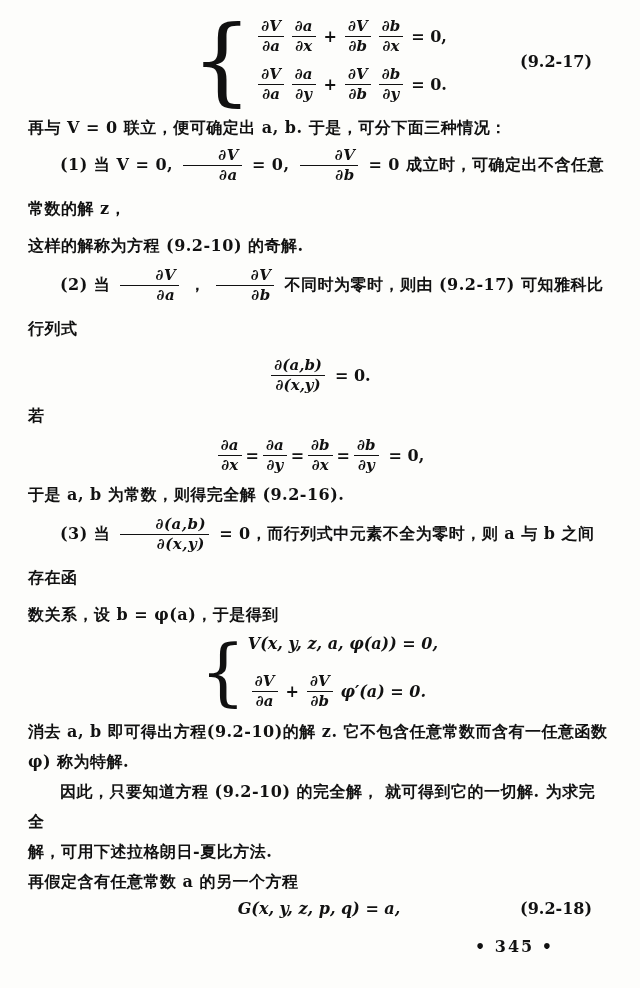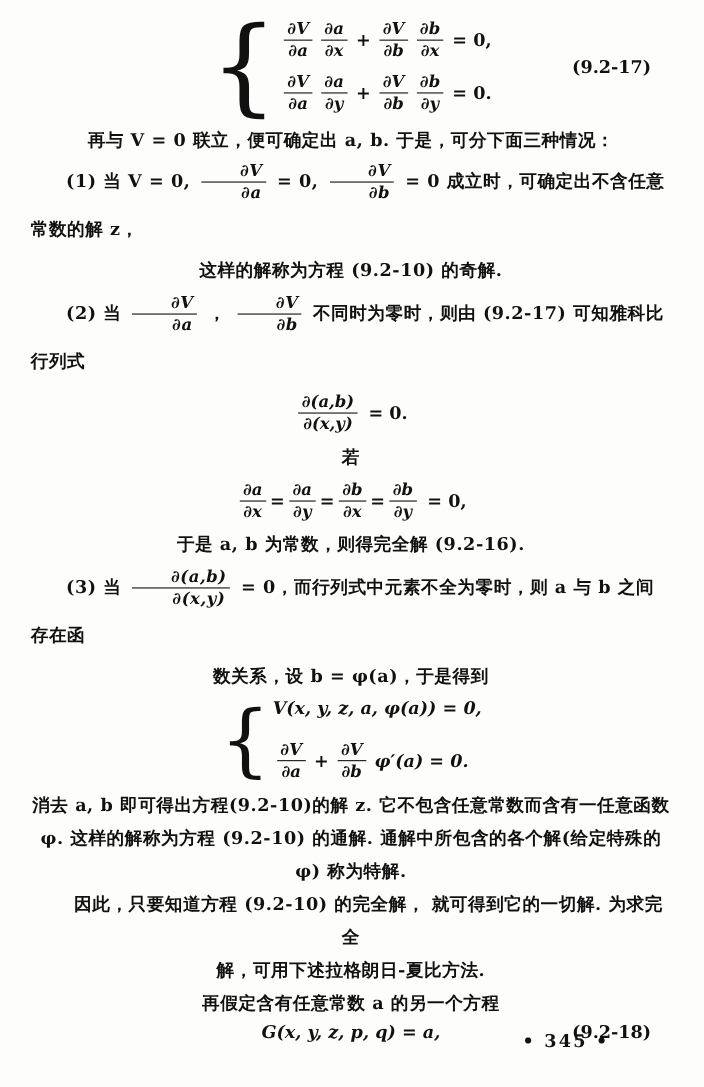--- a/index.html
+++ b/index.html
@@ -7,21 +7,21 @@
     width:640px;height:988px;
     background:#fdfdfb;
     color:#111;
     font-family:"DejaVu Serif","Liberation Serif",serif;
     font-size:16px;
     overflow:hidden;
   }
   .page{padding:18px 30px 0 28px;position:relative;height:970px;box-sizing:border-box;}
   .cn{font-weight:bold;letter-spacing:0.5px;}
   p{margin:0;}
-  .line{line-height:30px;text-align:center;}
+  .line{line-height:30px;}
   .ind{text-indent:2em;}
 
   
   .frac{
     display:inline-flex;flex-direction:column;align-items:center;
     vertical-align:middle;margin:0 4px;line-height:1.15;
     font-style:italic;font-weight:bold;font-size:15px;
   }
   .frac .num{border-bottom:1.5px solid #111;padding:0 3px 1px 3px;}
   .frac .den{padding-top:1px;}
@@ -186,21 +186,20 @@
               <span class="num">∂V</span>
               <span class="den">∂b</span>
             </span>
           <span class="mvar" style="margin-left:4px;">φ′(a) = 0.</span>
         </div>
       </div>
     </div>
   </div>
 
   <p class="cn line">消去 a, b 即可得出方程(9.2-10)的解 z. 它不包含任意常数而含有一任意函数</p>
-  <p class="cn line">φ.  这样的解称为方程 (9.2-10) 的通解.  通解中所包含的各个解(给定特殊的</p>
   <p class="cn line">φ) 称为特解.</p>
 
   <p class="cn line ind">因此，只要知道方程 (9.2-10) 的完全解， 就可得到它的一切解.  为求完全</p>
   <p class="cn line">解，可用下述拉格朗日-夏比方法.</p>
 
 
 
   <p class="cn line">再假定含有任意常数 a 的另一个方程</p>
 
   <div class="eqblock" style="margin:2px 0;">

